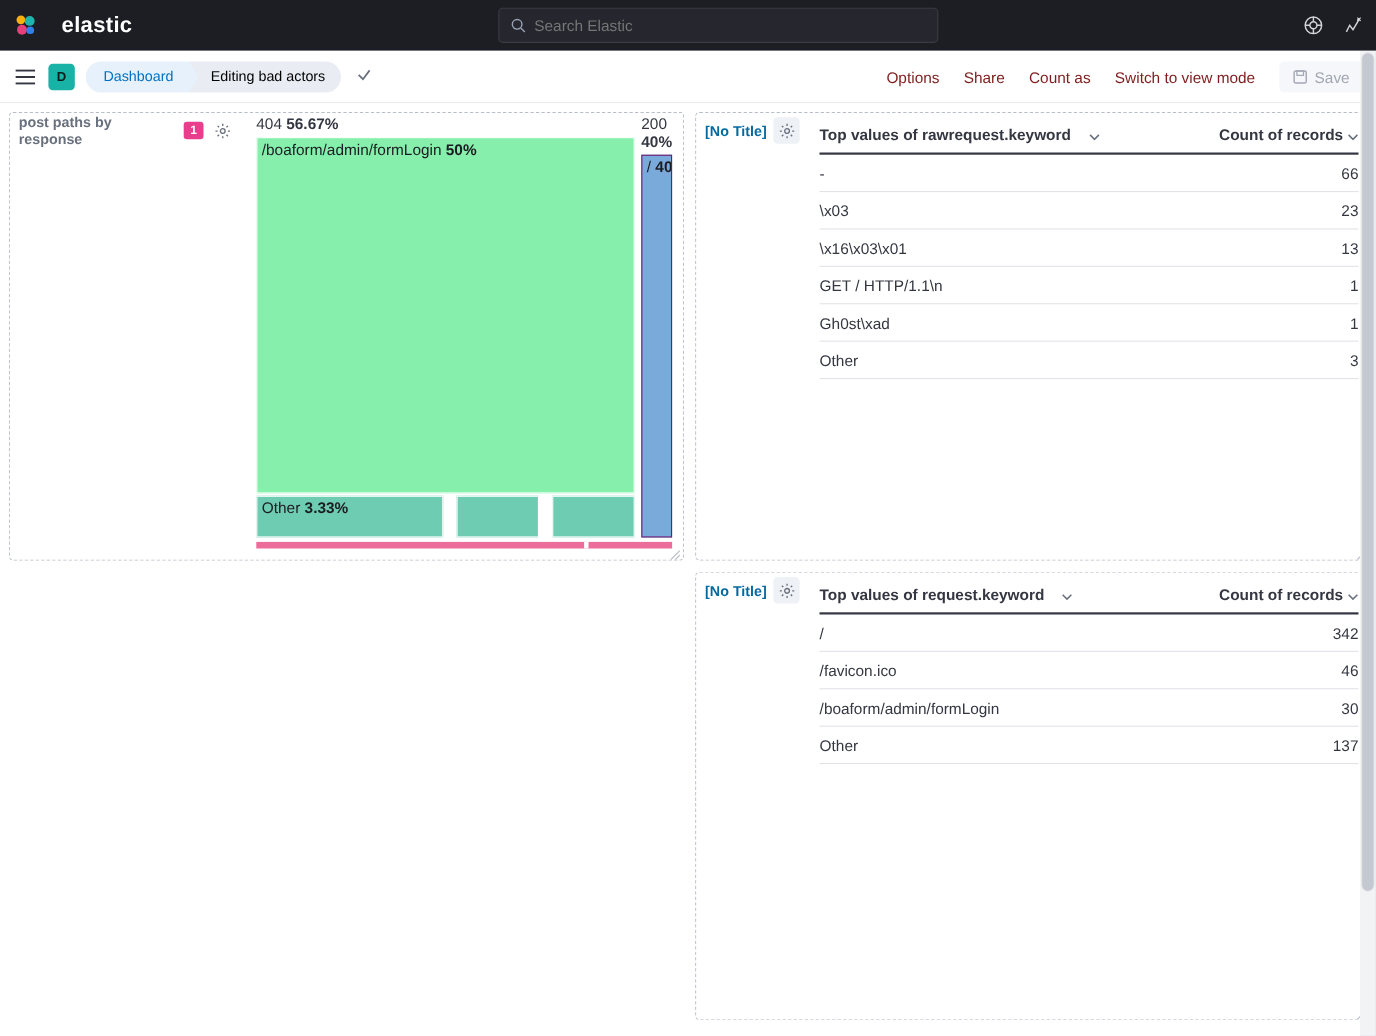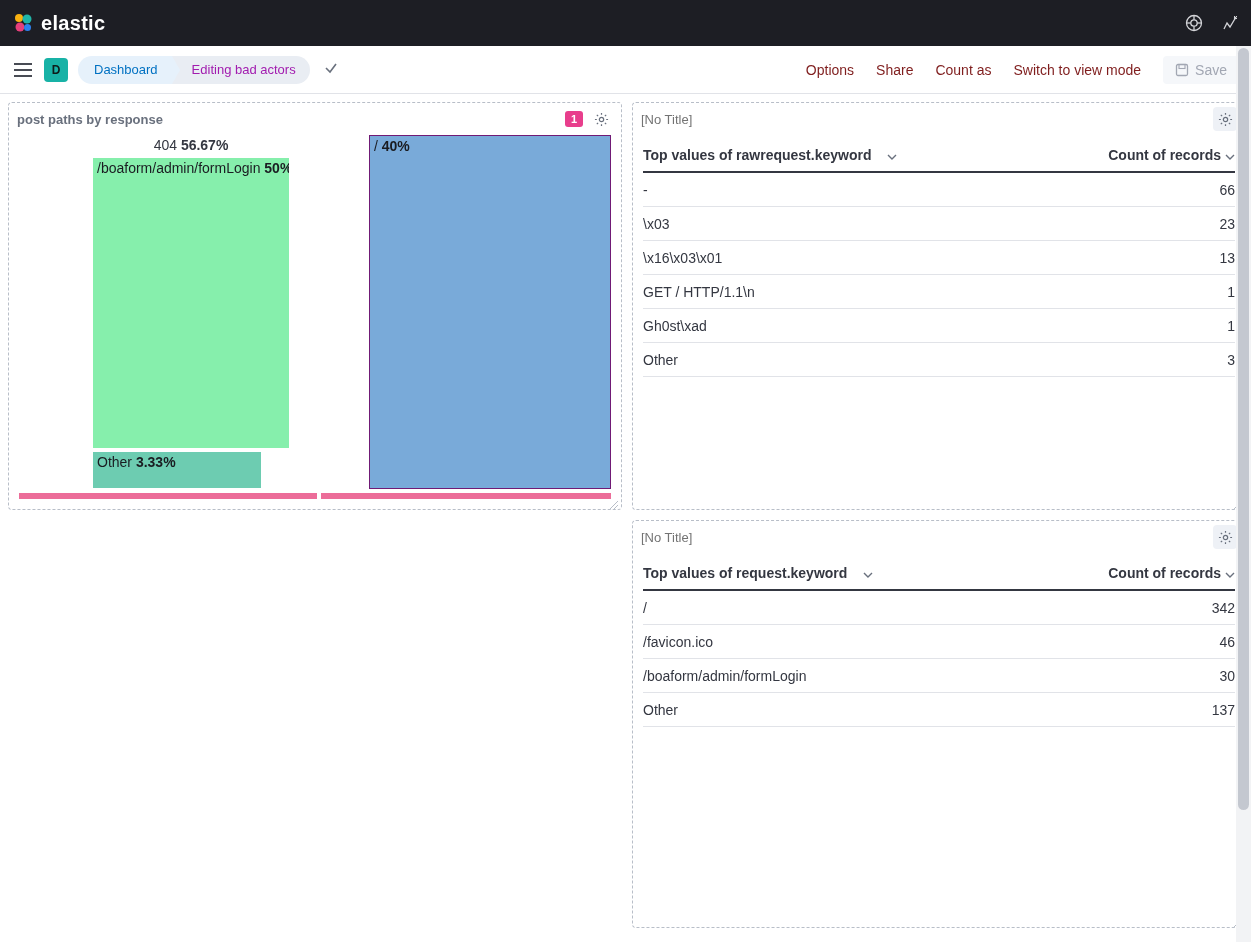--- a/index.html
+++ b/index.html
@@ -1,66 +1,66 @@
 <!DOCTYPE html>
 <html><head>
 <meta charset="utf-8">
 <style>
   * { box-sizing: border-box; margin: 0; padding: 0; }
   html, body { height: 100%; font-family: -apple-system, BlinkMacSystemFont, "Segoe UI", Helvetica, Arial, sans-serif; font-size: 14px; color: #343741; background: #fff; }
   body { display: flex; flex-direction: column; overflow: hidden; }
 
   
   .top-header { background: #1d1e24; height: 46px; display: flex; align-items: center; padding: 0 12px; gap: 12px; }
-  .logo-wrap { display: flex; align-items: center; gap: 7px; }
+  .logo-wrap { display: flex; align-items: center; gap: 22px; }
   .logo-mark svg { display: block; }
   .logo-text { color: #fff; font-size: 20px; font-weight: 600; letter-spacing: 0.3px; }
   .search-wrap { width: 400px; height: 32px; background: #25262e; border: 1px solid #3a3c44; border-radius: 4px; display: flex; align-items: center; padding: 0 10px; gap: 8px; margin: 0 auto; }
   .search-wrap svg { flex-shrink: 0; }
   .search-input { background: transparent; border: none; outline: none; color: #98a2b3; font-size: 14px; width: 100%; }
   .header-right { margin-left: auto; display: flex; align-items: center; gap: 18px; }
   .header-icon { width: 18px; height: 18px; color: #d3d4d8; cursor: pointer; }
 
   
   .sub-header { height: 48px; border-bottom: 1px solid #e1e3e8; display: flex; align-items: center; padding: 0 12px; gap: 10px; }
   .menu-btn { width: 22px; height: 22px; display:flex; align-items:center; justify-content:center; color:#343741; cursor:pointer;}
   .avatar { width: 24px; height: 24px; border-radius: 4px; background: #18b2a6; color: #0e1c1a; font-size: 12px; font-weight: 600; display: flex; align-items: center; justify-content: center; }
   .breadcrumbs { display: flex; align-items: flex-end; }
   .crumb { height: 28px; display: flex; align-items: center; padding: 0 14px 0 16px; font-size: 13px; position: relative; }
   .crumb-1 { background: #e6f1fb; color: #0071c2; border-radius: 14px 0 0 14px; }
   .crumb-1::after { content:""; position:absolute; right:-8px; top:0; width:0; height:0; border-top:14px solid transparent; border-bottom:14px solid transparent; border-left:8px solid #e6f1fb; z-index:2;}
-  .crumb-2 { background: #e9edf3; color: #a21caf; padding-left: 20px; border-radius: 0 14px 14px 0; }
+  .crumb-2 { background: #e9edf3; color: #000000; padding-left: 20px; border-radius: 0 14px 14px 0; }
   .check-btn { margin-left: 4px; color: #69707d; cursor:pointer; }
   .sub-right { margin-left: auto; display: flex; align-items: center; gap: 22px; }
   .link-btn { color: #7f1d1d; font-size: 14px; cursor: pointer; }
   .save-btn { background: #f5f7fa; border-radius: 4px; padding: 6px 12px; display: flex; align-items: center; gap: 6px; color: #a2a7b3; cursor: default; }
 
   
   .main { flex: 1; display: grid; grid-template-columns: 614px 614px; gap: 10px; padding: 8px; overflow: auto; background:#fff;}
-  .panel { border: 1px dashed #b8bec8; border-radius: 4px; position: relative; background: #fff; display:flex; flex-direction:column;}
+  .panel { border: 1px dashed #b8bec8; border-radius: 4px; position: relative; background: #fff; display:flex; flex-direction:row;}
   .panel-header { height: 32px; display: flex; align-items: center; padding: 0 8px; gap: 6px; color: #69707d; }
   .panel-title { font-size: 13px; font-weight: 600; }
-  .panel-title.dim { color: #737373; font-weight: 400; }
+  .panel-title.dim { color: #0369a1; font-weight: 700; }
   .panel-header-right { margin-left: auto; display: flex; align-items: center; gap: 6px; }
   .badge { background: #e83e8c; color: #fff; font-size: 11px; font-weight: 600; padding: 0 6px; height: 16px; border-radius: 3px; display: flex; align-items: center; }
   .gear { width: 24px; height: 24px; border-radius: 4px; display: flex; align-items: center; justify-content: center; color: #69707d; cursor:pointer;}
   .gear.bg { background: #eef1f6; }
   .resize-handle { position: absolute; right: 2px; bottom: 2px; width: 10px; height: 10px; color: #b8bec8; }
 
   
   .panel-treemap { height: 408px; }
   .treemap-body { flex:1; padding: 0 10px 10px 10px; display:flex; flex-direction:column; }
   .tm-cols { flex:1; display:flex; gap: 6px; }
   .tm-col { display:flex; flex-direction:column; }
   .tm-col-label { font-size: 14px; padding: 2px 0 4px 0; }
   .tm-col-label b { font-weight: 700; }
   .tm-box { position: relative; color:#1a1c21; font-size:14px; overflow:hidden; }
   .tm-box-label { position:absolute; top:2px; left:4px; white-space:nowrap; }
   .tm-box-label b{ font-weight:700;}
-  .tm-col-404 { flex: 0 0 344px; align-items: center; }
+  .tm-col-404 { flex: 0 0 344px; }
   .tm-col-200 { flex: 1; }
   .tm-404-stack { flex:1; display:flex; flex-direction:column; gap:2px;}
   .tm-404-top { flex:1; background:#86efac; border:1px solid #fff;}
   .tm-404-bottom-row { height:38px; display:flex; gap:12px;}
   .tm-404-b1{ flex:0 0 170px; background:#6dccb1; border:1px solid #fff;}
   .tm-404-b2{ flex:1; background:#6dccb1; border:1px solid #fff;}
   .tm-404-b3{ flex:1; background:#6dccb1; border:1px solid #fff;}
   .tm-200-box { flex:1; background:#79aad9; border:1px solid #701a75;}
   .tm-footer-bar { height:6px; background:#ec6d99; margin-top:4px; display:flex;}
   .tm-footer-bar .gap { width:4px; background:#fff; margin-left:298px;}
@@ -89,20 +89,29 @@
   <div class="logo-wrap">
     <span class="logo-mark">
       <svg width="22" height="22" viewBox="0 0 22 22">
         <circle cx="7" cy="6" r="4" fill="#f9b110"></circle>
         <circle cx="15" cy="7" r="4.5" fill="#20b5a8"></circle>
         <circle cx="8" cy="15" r="4.5" fill="#e63f7a"></circle>
         <circle cx="15.5" cy="15.5" r="3.5" fill="#2f80ed"></circle>
       </svg>
     </span>
     <span class="logo-text">elastic</span>
+  </div>
+  <div style="flex:1; display:flex; justify-content:center;">
+    <div class="search-wrap">
+      <svg width="14" height="14" viewBox="0 0 16 16" fill="none">
+          <circle cx="7" cy="7" r="5" stroke="#98a2b3" stroke-width="1.5"></circle>
+          <line x1="11" y1="11" x2="15" y2="15" stroke="#98a2b3" stroke-width="1.5"></line>
+        </svg>
+      <input class="search-input" placeholder="Search Elastic" style="">
+    </div>
   </div>
   <div class="header-right">
     <span class="header-icon">
       <svg width="18" height="18" viewBox="0 0 18 18" fill="none">
           <circle cx="9" cy="9" r="7.5" stroke="#d3d4d8" stroke-width="1.3"></circle>
           <circle cx="9" cy="9" r="3.2" stroke="#d3d4d8" stroke-width="1.3"></circle>
           <line x1="9" y1="1.5" x2="9" y2="5.8" stroke="#d3d4d8" stroke-width="1.3"></line>
           <line x1="9" y1="12.2" x2="9" y2="16.5" stroke="#d3d4d8" stroke-width="1.3"></line>
           <line x1="1.5" y1="9" x2="5.8" y2="9" stroke="#d3d4d8" stroke-width="1.3"></line>
           <line x1="12.2" y1="9" x2="16.5" y2="9" stroke="#d3d4d8" stroke-width="1.3"></line>
@@ -186,20 +195,21 @@
             <div class="tm-404-bottom-row">
               <div class="tm-box tm-404-b1">
                 <span class="tm-box-label"><span>Other</span> <b>3.33%</b></span>
               </div>
               <div class="tm-box tm-404-b2"></div>
               <div class="tm-box tm-404-b3"></div>
             </div>
           </div>
         </div>
         <div class="tm-col tm-col-200">
+          <div class="tm-col-label"><span>200</span> <b>40%</b></div>
           <div class="tm-box tm-200-box" style="flex:1;">
             <span class="tm-box-label"><span>/</span> <b>40%</b></span>
           </div>
         </div>
       </div>
       <div class="tm-footer-bar">
           <span class="gap"></span>
         </div>
     </div>
     <span class="resize-handle">

